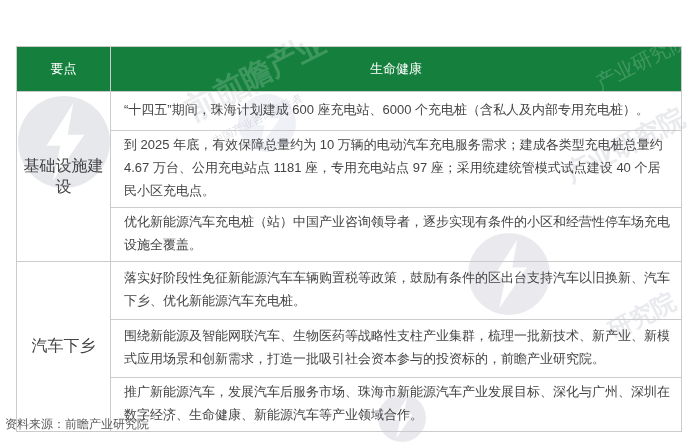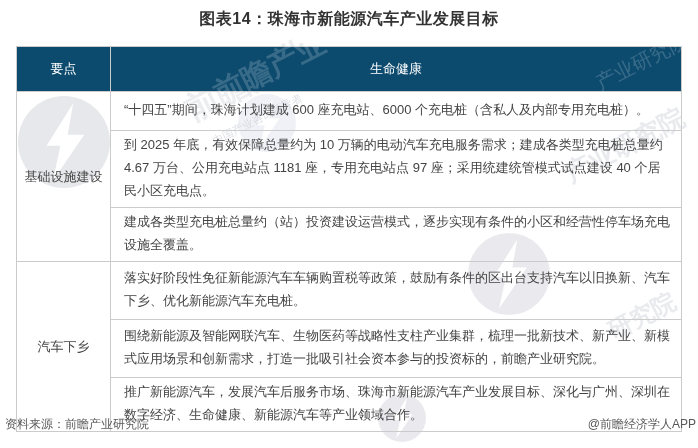--- a/index.html
+++ b/index.html
@@ -34,27 +34,27 @@
     transform:rotate(-27deg);white-space:nowrap;}
   .wm-over-1{left:210px;top:48px;font-size:30px;font-weight:bold;opacity:.18;}
   .wm-over-2{left:592px;top:48px;font-size:20px;opacity:.18;}
   
   .tbl{
     position:absolute;top:46px;left:16px;width:666px;z-index:1;
     border-collapse:collapse;table-layout:fixed;background:transparent;
   }
   .tbl th,.tbl td{border:1px solid #cbcbcb;}
   .tbl th{
-    background:#0c4a6e;color:#ffffff;font-weight:normal;
+    background:#15803d;color:#ffffff;font-weight:normal;
     font-size:13px;height:42px;text-align:center;margin-left:40px;
   }
   .hrow{height:43px;}
   .label-cell{
     text-align:center;vertical-align:middle;
-    font-size:13px;color:#444444;background:transparent;
+    font-size:16px;color:#444444;background:transparent;
   }
   .goal-cell{
     font-size:13px;color:#444444;line-height:23px;vertical-align:middle;
     padding:2px 10px 5px 13px;background:transparent;
   }
   .r1{height:39px}.r2{height:56px}.r3{height:37px}
   .r4{height:58px}.r5{height:58px}.r6{height:53px}
   
   .footer{
     position:absolute;left:5px;right:2px;top:416px;z-index:3;
@@ -94,21 +94,20 @@
     </span>
     <span class="wm-text wm-big">前瞻产业</span>
     <span class="wm-text wm-slogan">中国产业咨询领导者</span>
     <span class="wm-text wm-right">产业研究院</span>
     <span class="wm-text wm-right2">研究院</span>
   </div>
 
   <span class="wm-over wm-over-1">前瞻产业</span>
   <span class="wm-over wm-over-2">产业研究院</span>
 
-  <h1 class="fig-title">图表14：珠海市新能源汽车产业发展目标</h1>
 
   <table class="tbl">
     <colgroup>
         <col style="width:94px">
         <col>
       </colgroup>
     <thead>
       <tr class="hrow">
         <th>要点</th>
         <th>生命健康</th>
@@ -116,33 +115,32 @@
     </thead>
     <tbody>
       <tr class="r1">
         <td class="label-cell" rowspan="3">基础设施建设</td>
         <td class="goal-cell">“十四五”期间，珠海计划建成 600 座充电站、6000 个充电桩（含私人及内部专用充电桩）。</td>
       </tr>
       <tr class="r2">
         <td class="goal-cell">到 2025 年底，有效保障总量约为 10 万辆的电动汽车充电服务需求；建成各类型充电桩总量约 4.67 万台、公用充电站点 1181 座，专用充电站点 97 座；采用统建统管模式试点建设 40 个居民小区充电点。</td>
       </tr>
       <tr class="r3">
-        <td class="goal-cell">建成各类型充电桩总量约（站）投资建设运营模式，逐步实现有条件的小区和经营性停车场充电设施全覆盖。</td>
+        <td class="goal-cell">优化新能源汽车充电桩（站）中国产业咨询领导者，逐步实现有条件的小区和经营性停车场充电设施全覆盖。</td>
       </tr>
       <tr class="r4">
         <td class="label-cell" rowspan="3">汽车下乡</td>
         <td class="goal-cell">落实好阶段性免征新能源汽车车辆购置税等政策，鼓励有条件的区出台支持汽车以旧换新、汽车下乡、优化新能源汽车充电桩。</td>
       </tr>
       <tr class="r5">
         <td class="goal-cell">围绕新能源及智能网联汽车、生物医药等战略性支柱产业集群，梳理一批新技术、新产业、新模式应用场景和创新需求，打造一批吸引社会资本参与的投资标的，前瞻产业研究院。</td>
       </tr>
       <tr class="r6">
         <td class="goal-cell">推广新能源汽车，发展汽车后服务市场、珠海市新能源汽车产业发展目标、深化与广州、深圳在数字经济、生命健康、新能源汽车等产业领域合作。</td>
       </tr>
     </tbody>
   </table>
 
   <div class="footer">
     <span>资料来源：前瞻产业研究院</span>
-    <span>@前瞻经济学人APP</span>
   </div>
 
 </div>
 
 </body></html>

